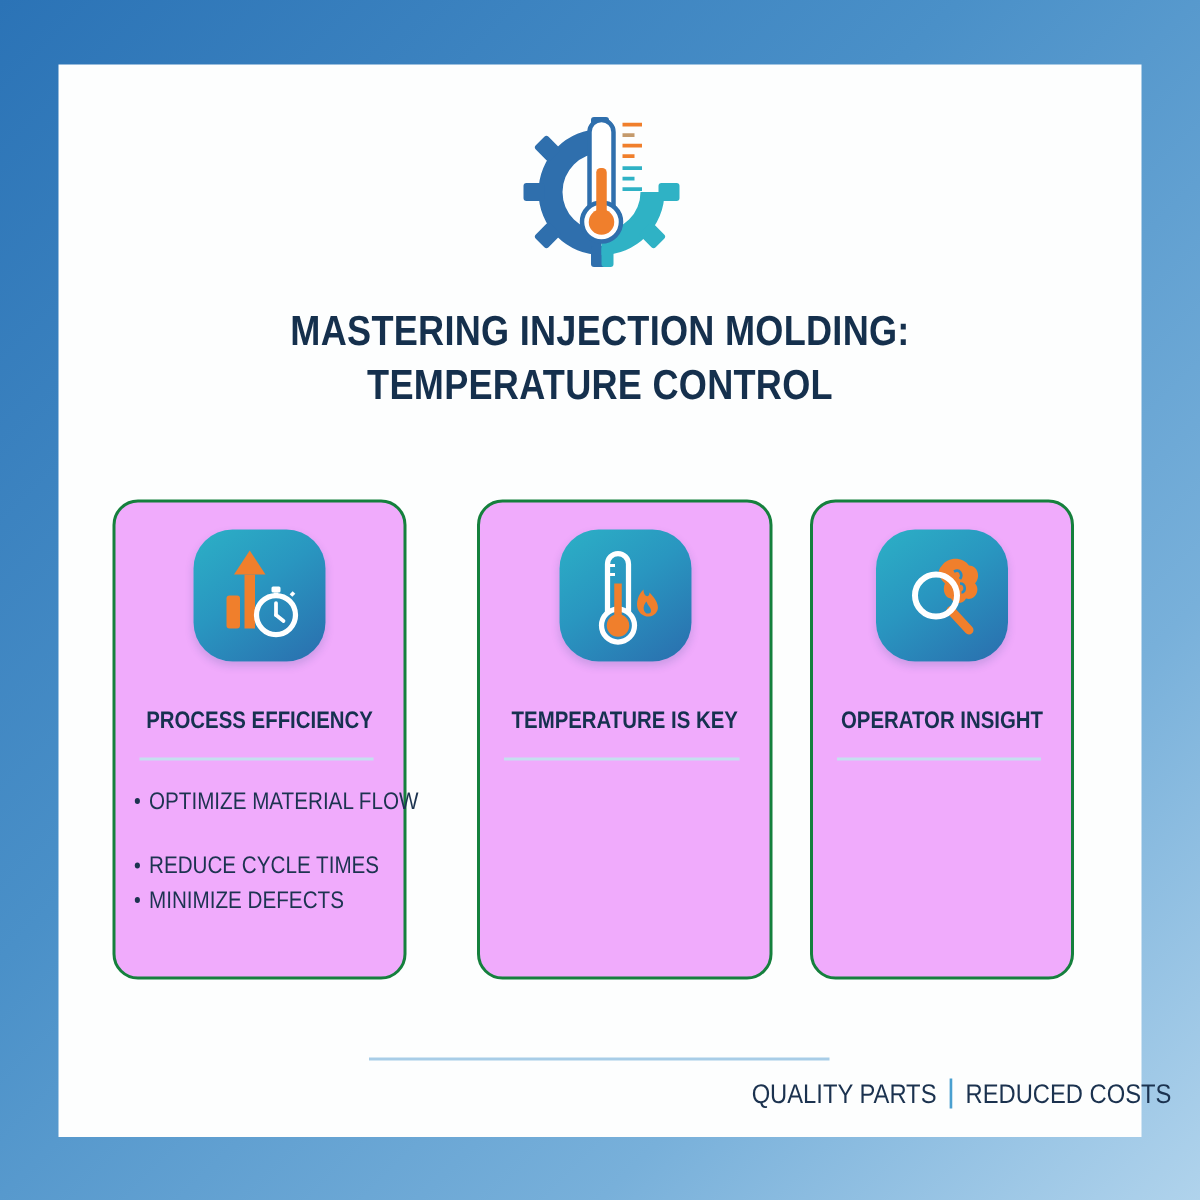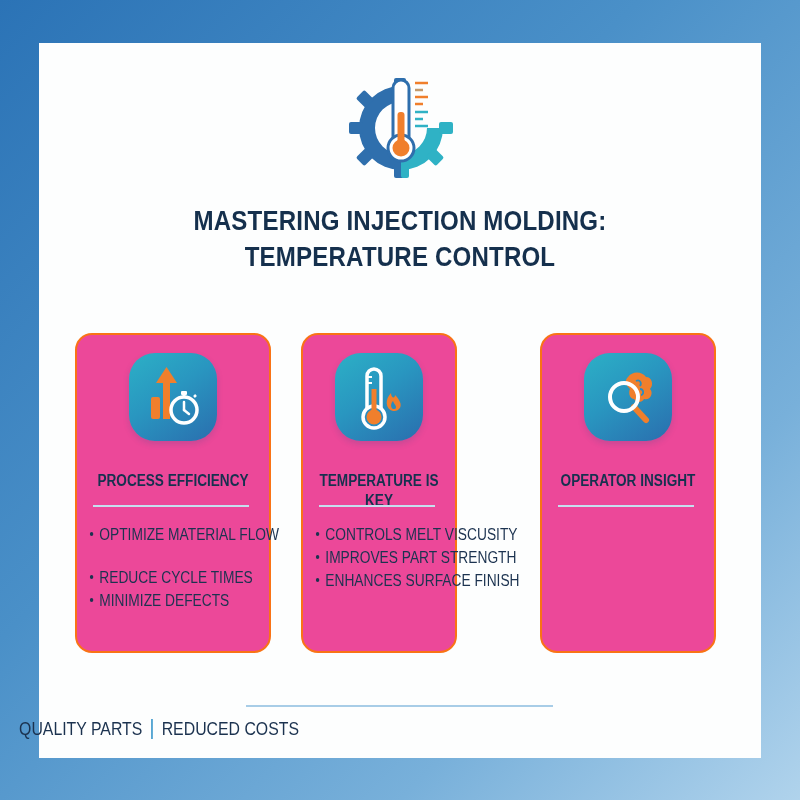--- a/index.html
+++ b/index.html
@@ -30,26 +30,26 @@
       font-size: 28px;
       line-height: 36px;
       letter-spacing: 0.2px;
       transform: scaleX(0.86);
       transform-origin: 400px 0;
     }
     .card {
       position: absolute;
       top: 333px;
       height: 320px;
-      border: 2px solid #f97316;
+      border: 2px solid #15803d;
       border-radius: 17px;
-      background: #ec4899;
+      background: #f0abfc;
     }
     .card-1 { left: 75px; width: 196px; }
-    .card-2 { left: 301px; width: 156px; }
+    .card-2 { left: 318px; width: 197px; }
     .card-3 { left: 540px; width: 176px; }
     .tile {
       position: absolute;
       left: 50%;
       top: 18px;
       width: 88px; height: 88px;
       margin-left: -44px;
       border-radius: 26px;
       background: linear-gradient(145deg, #2cb0c6 0%, #2996c0 45%, #2a6eae 100%);
       box-shadow: 0 3px 6px rgba(30,80,130,0.18);
@@ -103,21 +103,21 @@
     .footer-rule {
       position: absolute;
       left: 246px; top: 705px;
       width: 307px; height: 2px;
       background: #a8cde7;
     }
     .footer {
       position: absolute;
       left: 0; top: 718px;
       width: 800px;
-      text-align: left;
+      text-align: right;
       font-size: 18px;
       line-height: 22px;
       color: #1b324f;
     }
     .footer-inner {
       display: inline-block;
       transform: scaleX(0.88);
     }
     .footer-sep {
       display: inline-block;
@@ -204,25 +204,20 @@
       <rect x="36.5" y="36" width="5" height="28" fill="#f07f2c"></rect>
       <circle cx="39" cy="64" r="7.5" fill="#f07f2c"></circle>
       <line x1="33" y1="24" x2="37" y2="24" stroke="#ffffff" stroke-width="2"></line>
       <line x1="33" y1="30" x2="37" y2="30" stroke="#ffffff" stroke-width="2"></line>
       <path d="M58 58 C50 56 50 46 56 40 C56 45 60 46 60 42 C64 46 68 52 64 56 C62 58 60 58 58 58 Z" fill="#f07f2c"></path>
       <path d="M58 56 C55 54 56 50 58 48 C59 51 61 52 61 54 C61 56 60 56 58 56 Z" fill="#2a8cc0"></path>
     </svg>
   </div>
   <div class="card-title">TEMPERATURE IS KEY</div>
   <div class="divider"></div>
-  <ul class="bullets">
-    <li>CONTROLS MELT VISCUSITY</li>
-    <li>IMPROVES PART STRENGTH</li>
-    <li>ENHANCES SURFACE FINISH</li>
-  </ul>
 </div>
 
 <div class="card card-3">
   <div class="tile">
     <svg viewBox="0 0 88 88">
       <path d="M44 24 C48 18 58 18 62 24 C68 24 70 32 66 36 C70 40 66 48 60 46 C58 50 52 50 50 46 C46 46 44 40 46 36 C42 32 40 28 44 24 Z" fill="#f07f2c"></path>
       <path d="M52 28 C56 26 58 30 56 33 M56 36 C60 36 60 42 57 42" fill="none" stroke="#2a8cc0" stroke-width="1.8"></path>
       <line x1="50" y1="54" x2="62" y2="67" stroke="#f07f2c" stroke-width="6" stroke-linecap="round"></line>
       <circle cx="40" cy="44" r="14" fill="none" stroke="#ffffff" stroke-width="4"></circle>
     </svg>

